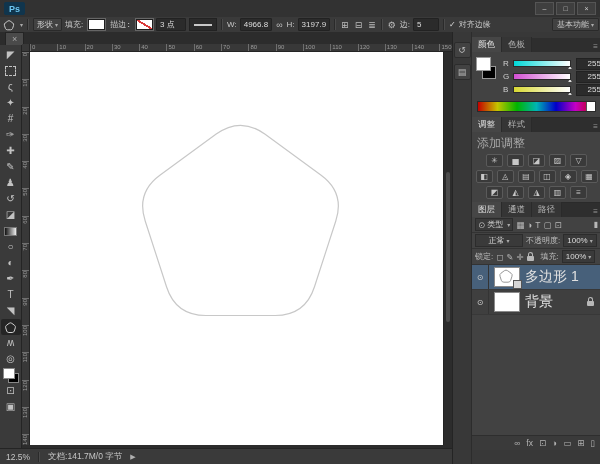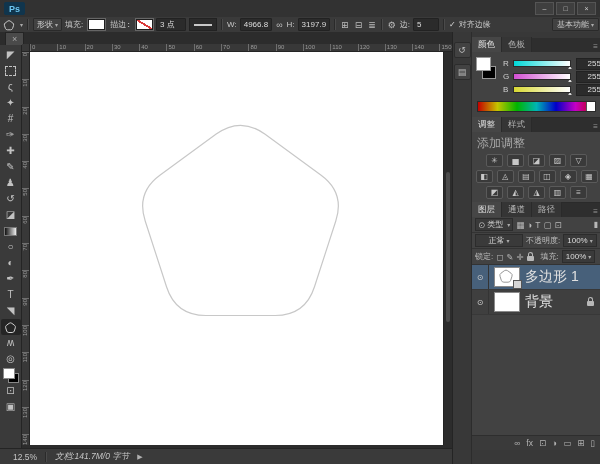--- a/index.html
+++ b/index.html
@@ -61,24 +61,24 @@
           overflow:hidden;box-sizing:border-box;}
   .vcell{height:27.3px;border-top:1px solid #6e6e6e;box-sizing:border-box;}
   .vcell span{display:block;font-size:6px;color:#9a9a9a;writing-mode:vertical-rl;transform:rotate(180deg);
               margin-left:0px;line-height:7px;}
   .canvas{left:30px;top:52px;width:413px;height:393px;background:#ffffff;}
   .vscroll{left:443px;top:52px;width:9px;height:393px;background:#2c2c2c;border-left:1px solid #242424;box-sizing:border-box;}
   .vthumb{position:absolute;left:2px;top:120px;width:4px;height:150px;background:#4d4d4d;border-radius:2px;}
   .hstrip{left:22px;top:445px;width:430px;height:3px;background:#2c2c2c;}
   
   .statusbar{left:0;top:448px;width:452px;height:16px;background:#3a3a3a;border-top:1px solid #242424;
-             display:flex;align-items:center;font-size:8.5px;color:#c6c6c6;box-sizing:border-box;padding-left:7px;}
+             display:flex;align-items:center;font-size:8.5px;color:#c6c6c6;box-sizing:border-box;}
   .status-zoom{padding:0 8px 0 6px;}
   .status-div{width:1px;height:10px;background:#2a2a2a;border-right:1px solid #4a4a4a;margin-right:8px;}
-  .status-doc{margin-right:8px;font-style:italic;}
+  .status-doc{margin-right:8px;}
   .status-arrow{color:#b0b0b0;font-size:7px;}
   
   .dock{left:452px;top:32px;width:148px;height:432px;background:#383838;border-left:1px solid #242424;box-sizing:border-box;}
   .dock-strip{position:absolute;left:0;top:0;width:19px;height:432px;border-right:1px solid #2c2c2c;box-sizing:border-box;
               display:flex;flex-direction:column;align-items:center;padding-top:10px;gap:6px;}
   .strip-btn{width:15px;height:14px;background:#424242;border:1px solid #2c2c2c;color:#bbb;font-size:9px;
              display:flex;align-items:center;justify-content:center;border-radius:2px;}
   .panels{position:absolute;left:19px;top:6px;width:129px;height:412px;display:flex;flex-direction:column;}
   .panel-tabs{height:14px;background:#2e2e2e;display:flex;align-items:flex-end;flex:none;}
   .ptab{padding:2px 6px 1px;font-size:8.5px;color:#b5b5b5;background:#353535;border-right:1px solid #2a2a2a;white-space:nowrap;}

